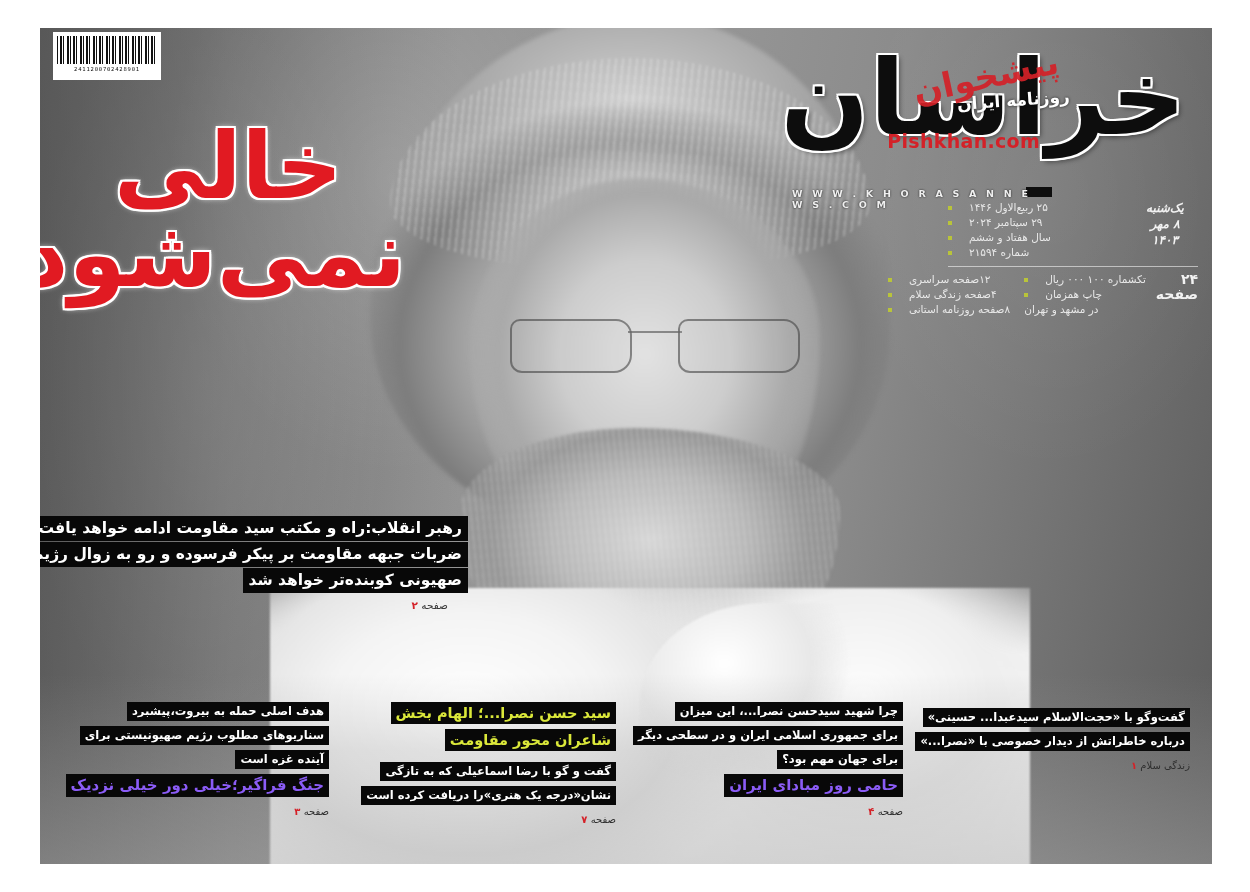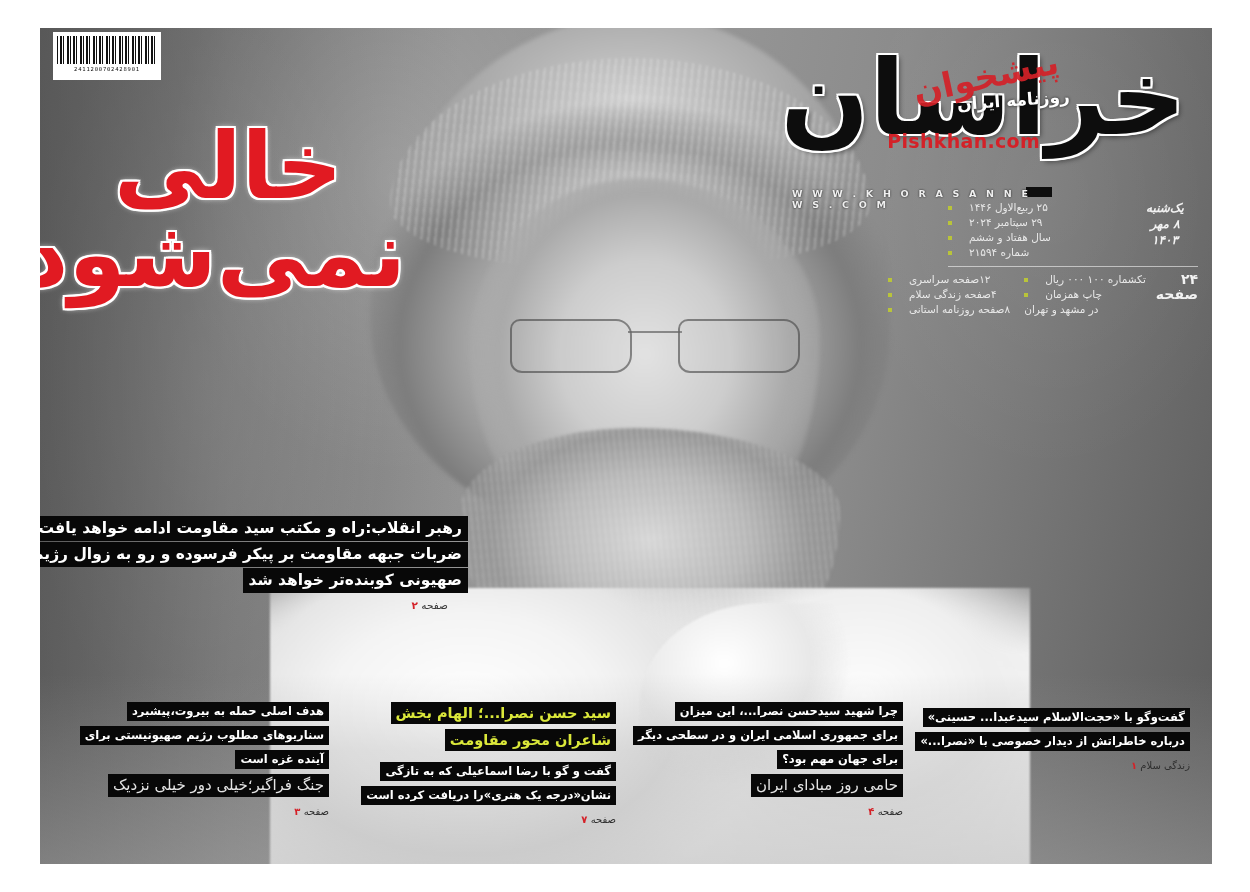--- a/index.html
+++ b/index.html
@@ -432,23 +432,23 @@
     font-weight: bold;
     line-height: 22px;
   }
   .t-body .t-line {
     color: #ffffff;
     font-size: 11.5px;
     font-weight: bold;
     line-height: 19px;
   }
   .t-head .t-line {
-    color: #e5e5e5;
+    color: #8b5cf6;
     font-size: 15px;
-    font-weight: normal;
+    font-weight: bold;
     line-height: 23px;
   }
   .t-page {
     margin-top: 4px;
     font-size: 10px;
     color: #2e2e2e;
     direction: rtl;
   }
   .t-page .num { color: #d42128; font-weight: bold; }
 

